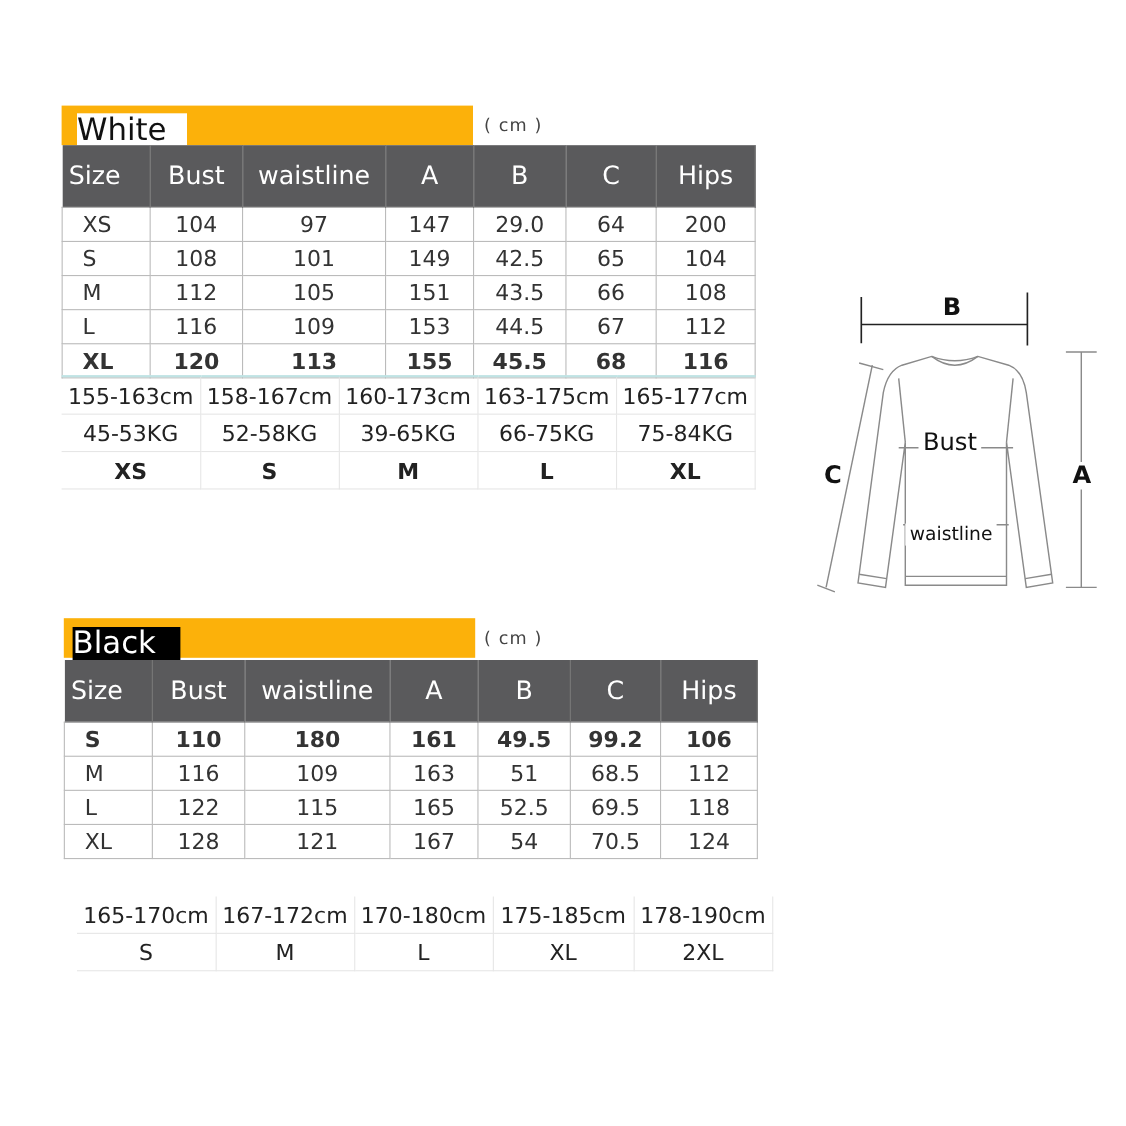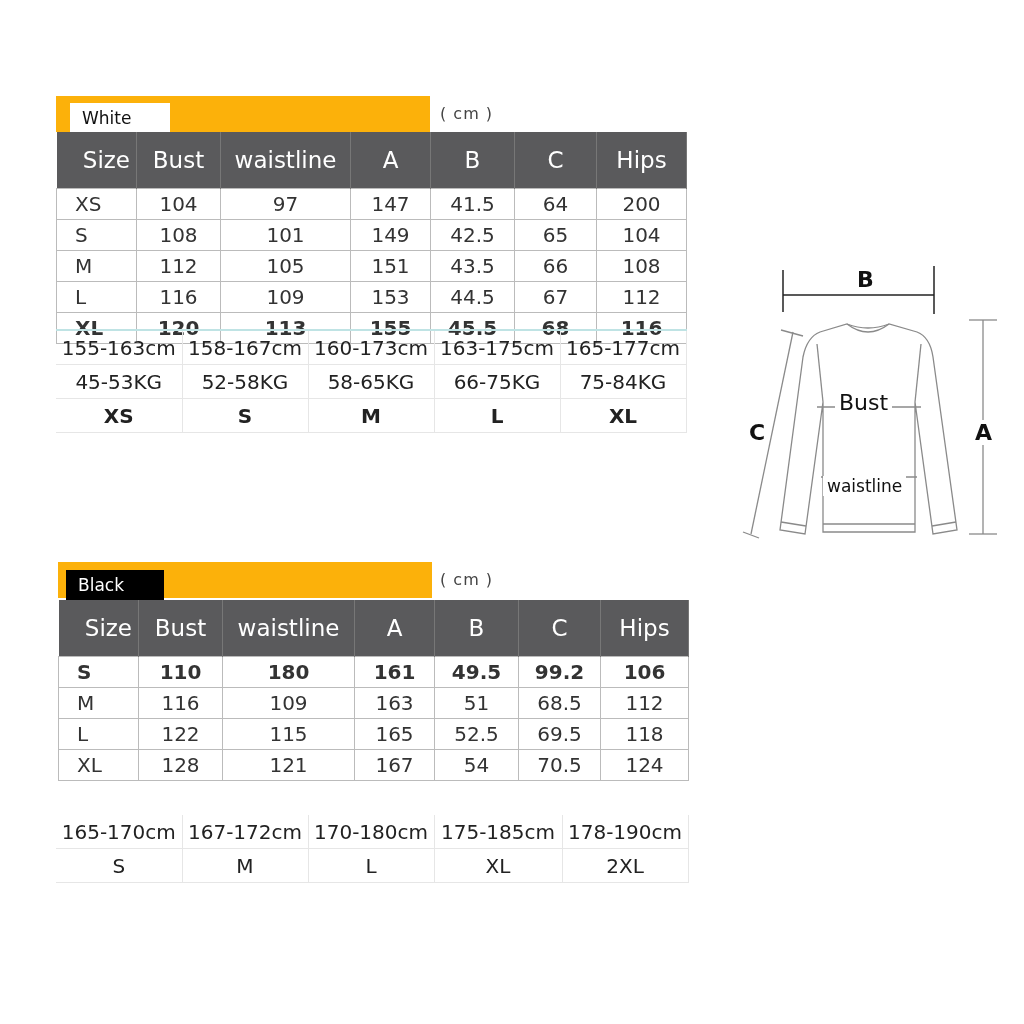--- a/index.html
+++ b/index.html
@@ -1,22 +1,22 @@
 <!DOCTYPE html>
 <html><head>
 <meta charset="utf-8">
 <style>
   html,body{margin:0;padding:0;background:#ffffff;}
   body{width:1024px;height:1024px;position:relative;overflow:hidden;font-family:"DejaVu Sans","Liberation Sans",sans-serif;color:#222;}
   .title-bar{position:absolute;height:36px;background:#fcb10a;}
-  .title-tag{position:absolute;font-size:17px;line-height:30px;padding-left:12px;box-sizing:border-box;}
+  .title-tag{position:absolute;font-size:28px;line-height:30px;box-sizing:border-box;}
   .unit{position:absolute;font-size:16px;color:#444;letter-spacing:1px;}
   table.size{position:absolute;border-collapse:collapse;table-layout:fixed;}
   table.size th{background:#5a5a5c;color:#fff;font-weight:normal;font-size:23px;height:56px;border-right:1px solid #777;padding:0 6px;white-space:nowrap;}
-  table.size th.l{text-align:right;margin-top:25px;}
+  table.size th.l{text-align:left;margin-top:25px;}
   table.size td{font-size:20px;height:30px;line-height:30px;text-align:center;border:1px solid #bbb;color:#333;padding:0;}
   table.size td.l{text-align:left;padding-left:18px;}
   table.size tr.bold td{font-weight:bold;}
   table.fit{position:absolute;border-collapse:collapse;table-layout:fixed;}
   table.fit td{font-size:20px;height:33px;text-align:center;border-right:1px solid #e6e6e6;border-bottom:1px solid #e6e6e6;color:#222;padding:0;white-space:nowrap;}
   table.fit tr.top td{border-top:2px solid #bfe3e4;}
   table.fit tr.sz td{font-weight:bold;color:#222;}
   .diagram{position:absolute;left:735px;top:262px;width:270px;height:285px;}
   .diag-label{position:absolute;font-weight:bold;font-size:22px;color:#111;}
   .diag-text{position:absolute;font-size:22px;color:#111;background:#fff;padding:0 4px;}
@@ -49,21 +49,21 @@
       <th>C</th>
       <th>Hips</th>
     </tr>
   </thead>
   <tbody>
     <tr>
       <td class="l">XS</td>
       <td>104</td>
       <td>97</td>
       <td>147</td>
-      <td>41.5</td>
+      <td>29.0</td>
       <td>64</td>
       <td>200</td>
     </tr>
     <tr>
       <td class="l">S</td>
       <td>108</td>
       <td>101</td>
       <td>149</td>
       <td>42.5</td>
       <td>65</td>
@@ -92,40 +92,40 @@
       <td>120</td>
       <td>113</td>
       <td>155</td>
       <td>45.5</td>
       <td>68</td>
       <td>116</td>
     </tr>
   </tbody>
 </table>
 
-<table class="fit" style="left:56px;top:329px;width:630px;">
+<table class="fit" style="left:56px;top:341px;width:630px;">
   <colgroup>
       <col style="width:126px">
       <col style="width:126px">
       <col style="width:126px">
       <col style="width:126px">
       <col style="width:126px">
     </colgroup>
   <tbody>
       <tr class="top">
     <td>155-163cm</td>
     <td>158-167cm</td>
     <td>160-173cm</td>
     <td>163-175cm</td>
     <td>165-177cm</td>
   </tr>
   <tr>
     <td>45-53KG</td>
     <td>52-58KG</td>
-    <td>58-65KG</td>
+    <td>39-65KG</td>
     <td>66-75KG</td>
     <td>75-84KG</td>
   </tr>
   <tr class="sz">
     <td>XS</td>
     <td>S</td>
     <td>M</td>
     <td>L</td>
     <td>XL</td>
   </tr>
@@ -225,21 +225,21 @@
       <td>128</td>
       <td>121</td>
       <td>167</td>
       <td>54</td>
       <td>70.5</td>
       <td>124</td>
     </tr>
   </tbody>
 </table>
 
-<table class="fit" style="left:56px;top:815px;width:632px;">
+<table class="fit" style="left:70px;top:815px;width:632px;">
   <colgroup>
       <col style="width:126px">
       <col style="width:126px">
       <col style="width:126px">
       <col style="width:128px">
       <col style="width:126px">
     </colgroup>
   <tbody>
       <tr>
     <td>165-170cm</td>

